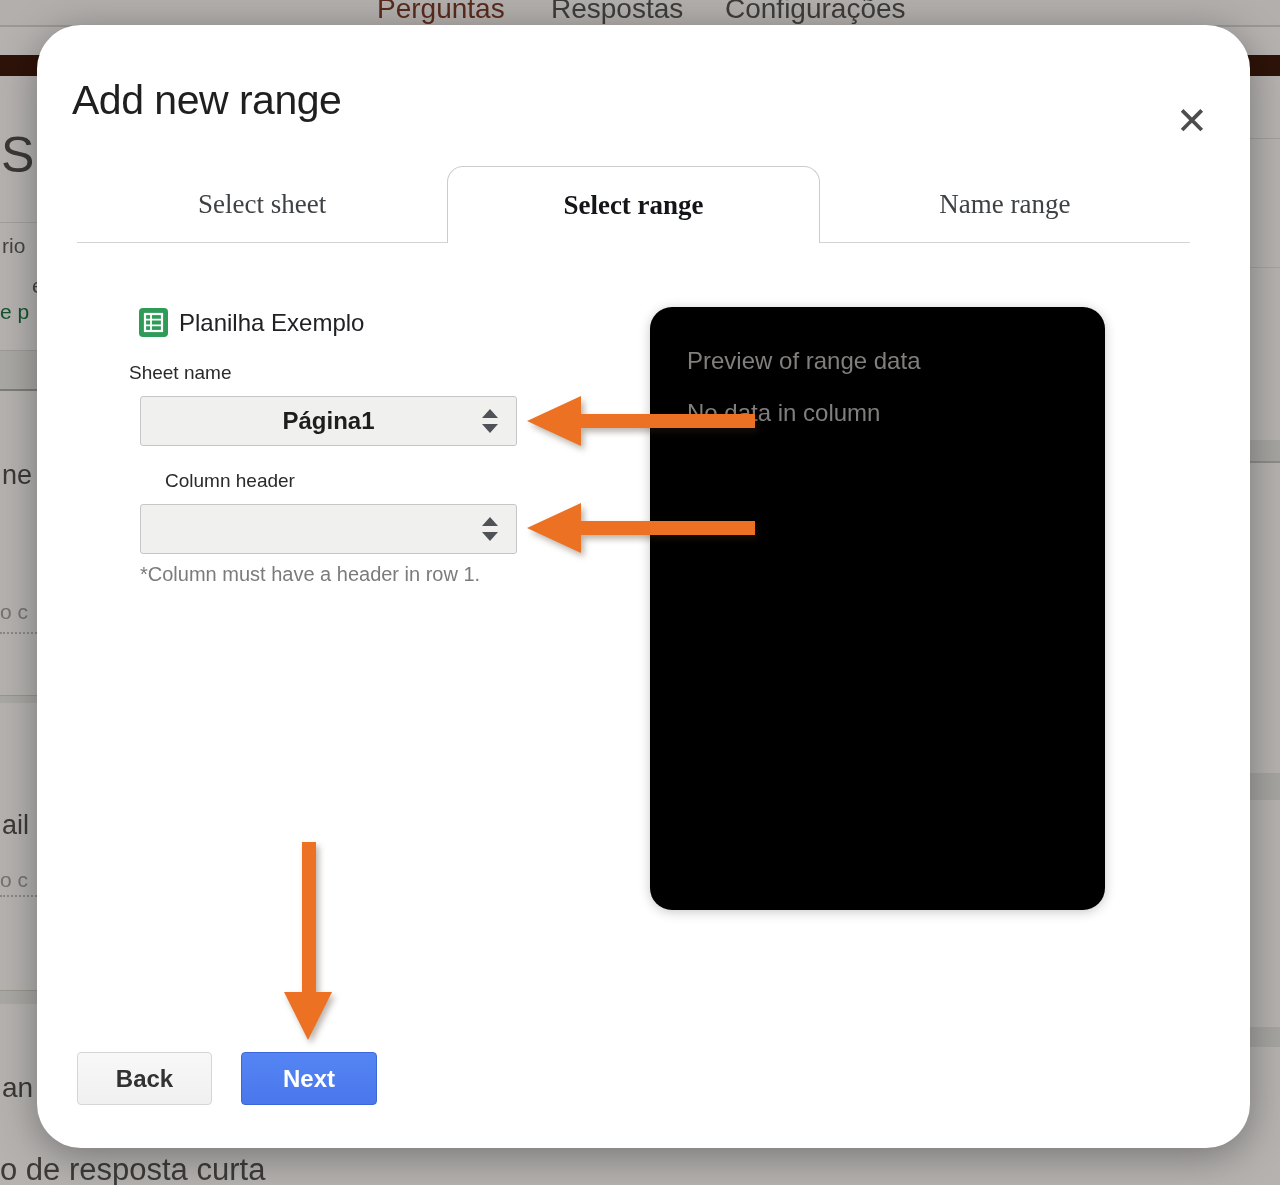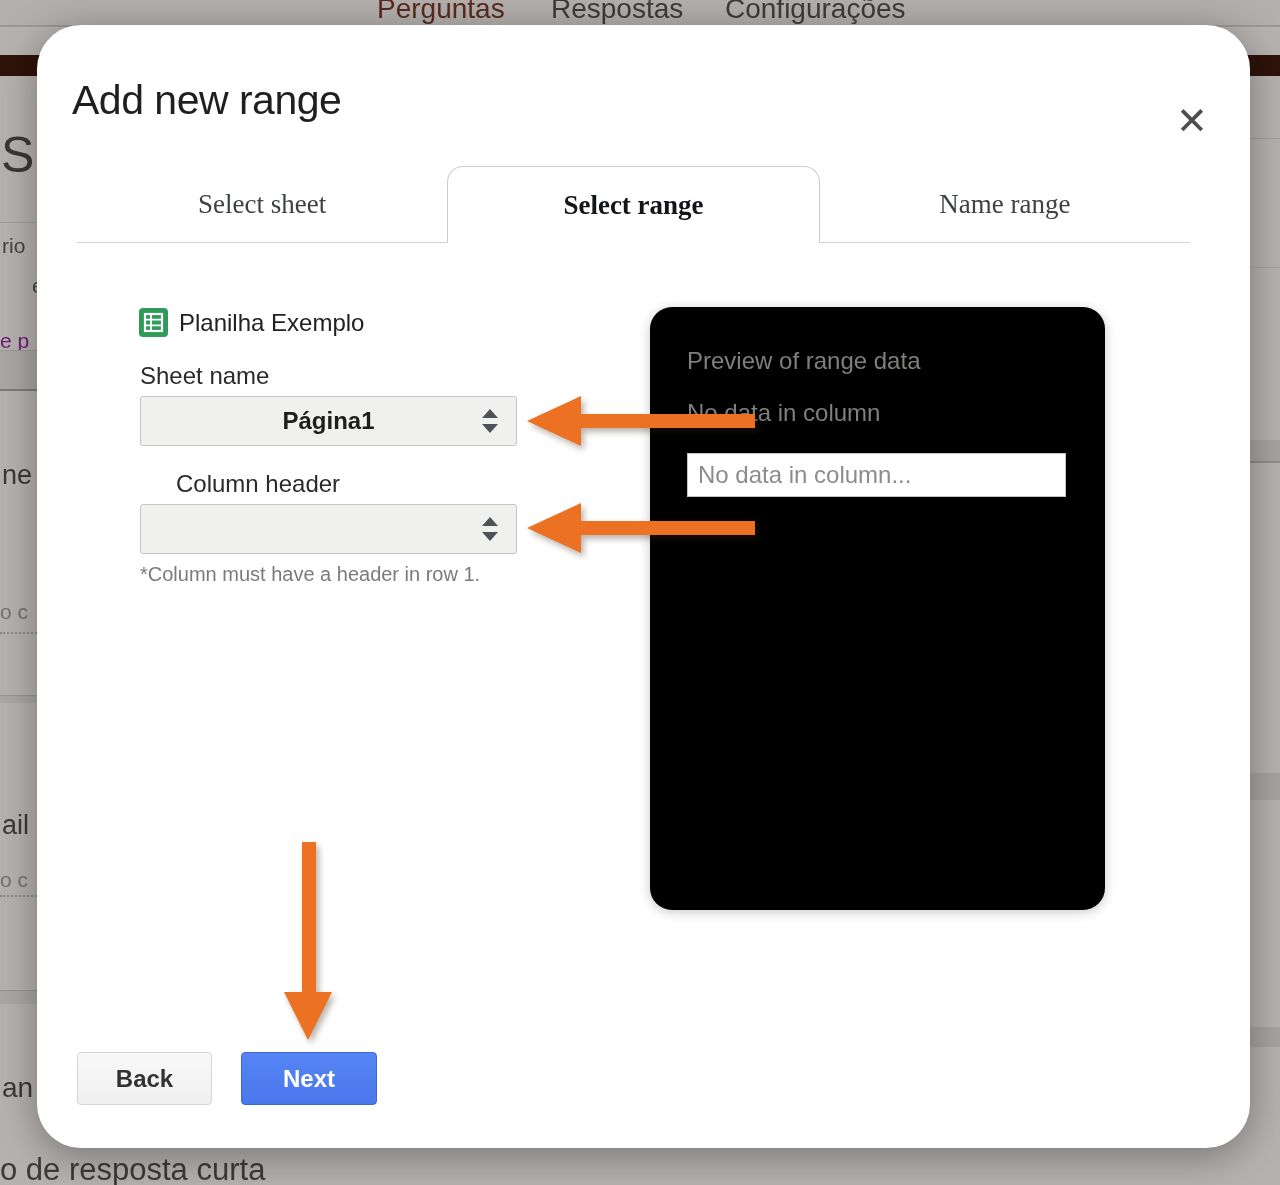--- a/index.html
+++ b/index.html
@@ -30,21 +30,21 @@
 
   .tabbar { position:absolute; left:40px; top:141px; width:1113px; height:77px; display:flex;font-family:Liberation Serif, serif; }
   .tab { flex:1; display:flex; align-items:center; justify-content:center;
          font-size:27px; color:#3f4245; border-bottom:1px solid #d4d4d4; cursor:pointer; }
   .tab.active { font-weight:bold; color:#141519; border:1px solid #cccccc; border-bottom:none;
                 border-radius:16px 16px 0 0; background:#fff; }
 
   .sheets-icon { position:absolute; left:102px; top:283px; width:29px; height:29px; }
   .spreadsheet-name { position:absolute; left:142px; top:284px; font-size:24px; color:#202124; }
 
-  .field-label { position:absolute; left:103px; font-size:24px; color:#2a2a2a; }
+  .field-label { position:absolute; left:92px; font-size:19px; color:#2a2a2a; }
   .lbl-sheet  { top:337px; }
   .lbl-column { top:445px;margin-left:36px; }
 
   .select { position:absolute; left:103px; width:377px; height:50px;
             background:#f0f0ef; border:1px solid #c6c6c6; border-radius:3px; cursor:pointer; }
   .sel-sheet  { top:371px; }
   .sel-column { top:479px; }
   .select .val { position:absolute; left:0; right:0; top:0; bottom:0; display:flex;
                  align-items:center; justify-content:center; font-size:24px; font-weight:bold; color:#1e1e1e; }
   .sort-arrows { position:absolute; right:18px; top:50%; margin-top:-13px; width:16px; height:26px; }
@@ -94,21 +94,21 @@
     <span class="nav-label nav-perguntas">Perguntas</span>
     <span class="nav-label nav-respostas">Respostas</span>
     <span class="nav-label nav-config">Configurações</span>
   </div>
   <div class="theme-bar"></div>
 
   <span class="frag" style="left:1px; top:126px; font-size:50px;">S</span>
   <div class="lstrip-line" style="top:222px; height:1px; background:#a2a09e;"></div>
   <span class="frag" style="left:2px; top:234px; font-size:21px; color:#454443;">rio</span>
   <span class="frag" style="left:0px; top:274px; font-size:21px; color:#454443;padding-left:32px;">ere</span>
-  <span class="frag" style="left:0px; top:329px; font-size:21px; color:#701a75;">e p</span>
+  <span class="frag" style="left:0px; top:300px; font-size:21px; color:#14532d;">e p</span>
   <div class="lstrip-line" style="top:350px; height:40px; background:#aaa8a5; border-top:1px solid #9d9b98;"></div>
   <div class="lstrip-line" style="top:389px; height:2px; background:#7f7d7a;"></div>
   <span class="frag" style="left:2px; top:460px; font-size:27px;">ne</span>
   <span class="frag" style="left:0px; top:600px; font-size:21px; color:#757370;">o c</span>
   <div class="lstrip-line" style="top:632px; height:0; border-top:2px dotted #8a8886;"></div>
   <div class="lstrip-line" style="top:695px; height:8px; background:#aaa8a5; border-top:1px solid #98968f;"></div>
   <span class="frag" style="left:2px; top:790px; font-size:27px;margin-top:20px;">ail</span>
   <span class="frag" style="left:0px; top:868px; font-size:21px; color:#757370;">o c</span>
   <div class="lstrip-line" style="top:895px; height:0; border-top:2px dotted #8a8886;"></div>
   <div class="lstrip-line" style="top:990px; height:14px; background:#aaa8a5; border-top:1px solid #98968f;"></div>
@@ -155,21 +155,20 @@
           <span class="up"></span>
           <span class="dn"></span>
         </span>
     </div>
 
     <span class="col-note">*Column must have a header in row 1.</span>
 
     <div class="preview-card">
       <span class="preview-title">Preview of range data</span>
       <span class="preview-status">No data in column</span>
-      <input class="preview-input" type="text" placeholder="No data in column..." style="">
     </div>
 
     <button class="btn btn-back">Back</button>
     <button class="btn btn-next">Next</button>
   </div>
 
   <div class="arrow arrow-left1">
     <span class="head"></span>
       <span class="shaft"></span>
   </div>

